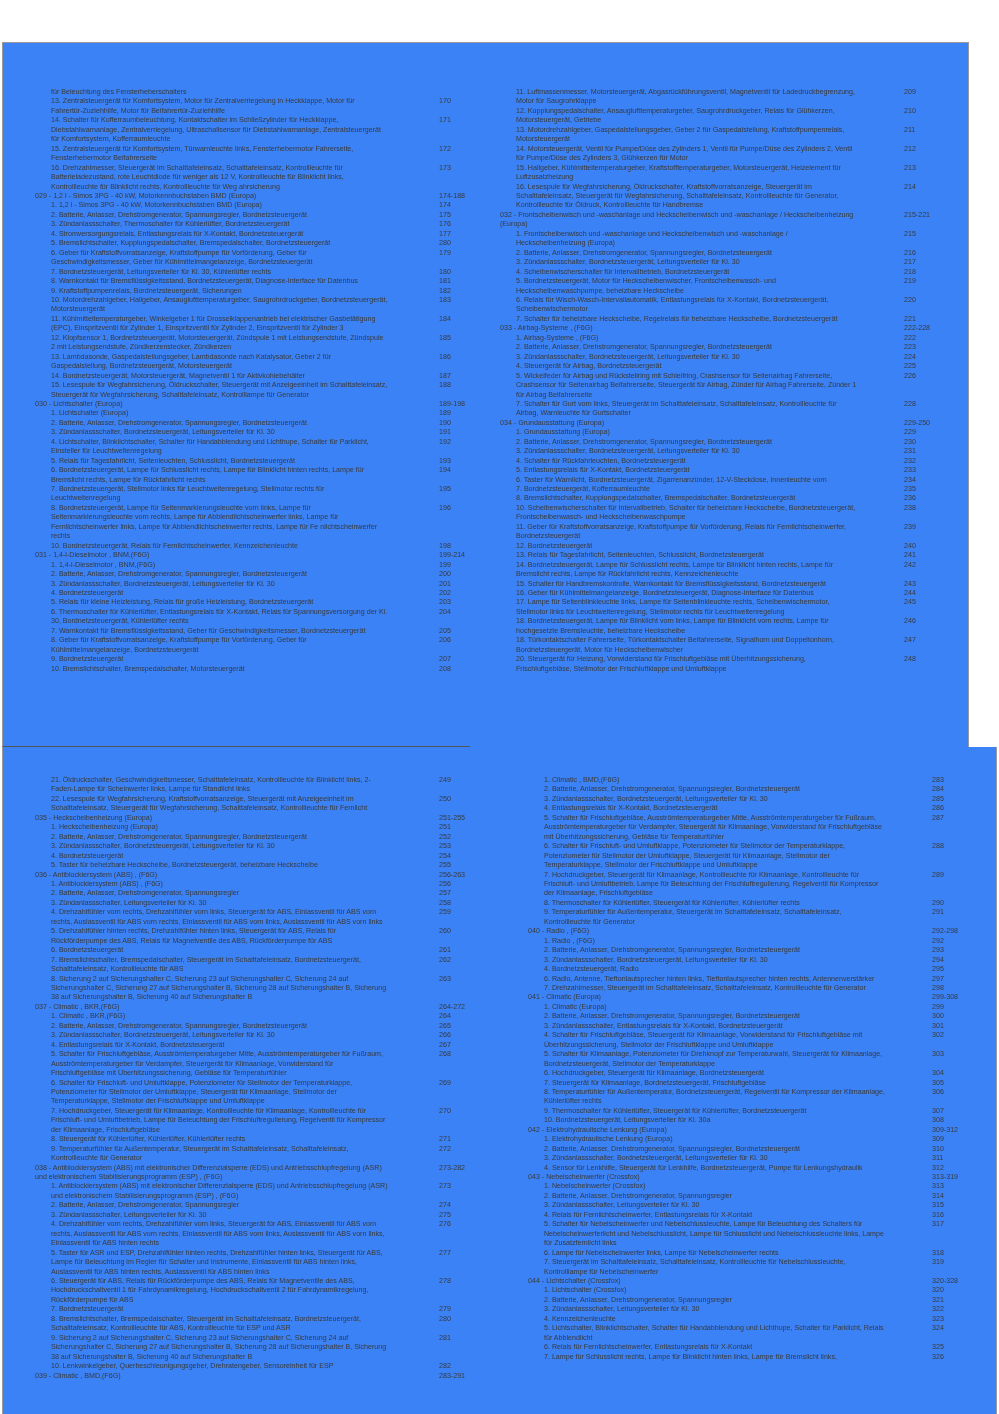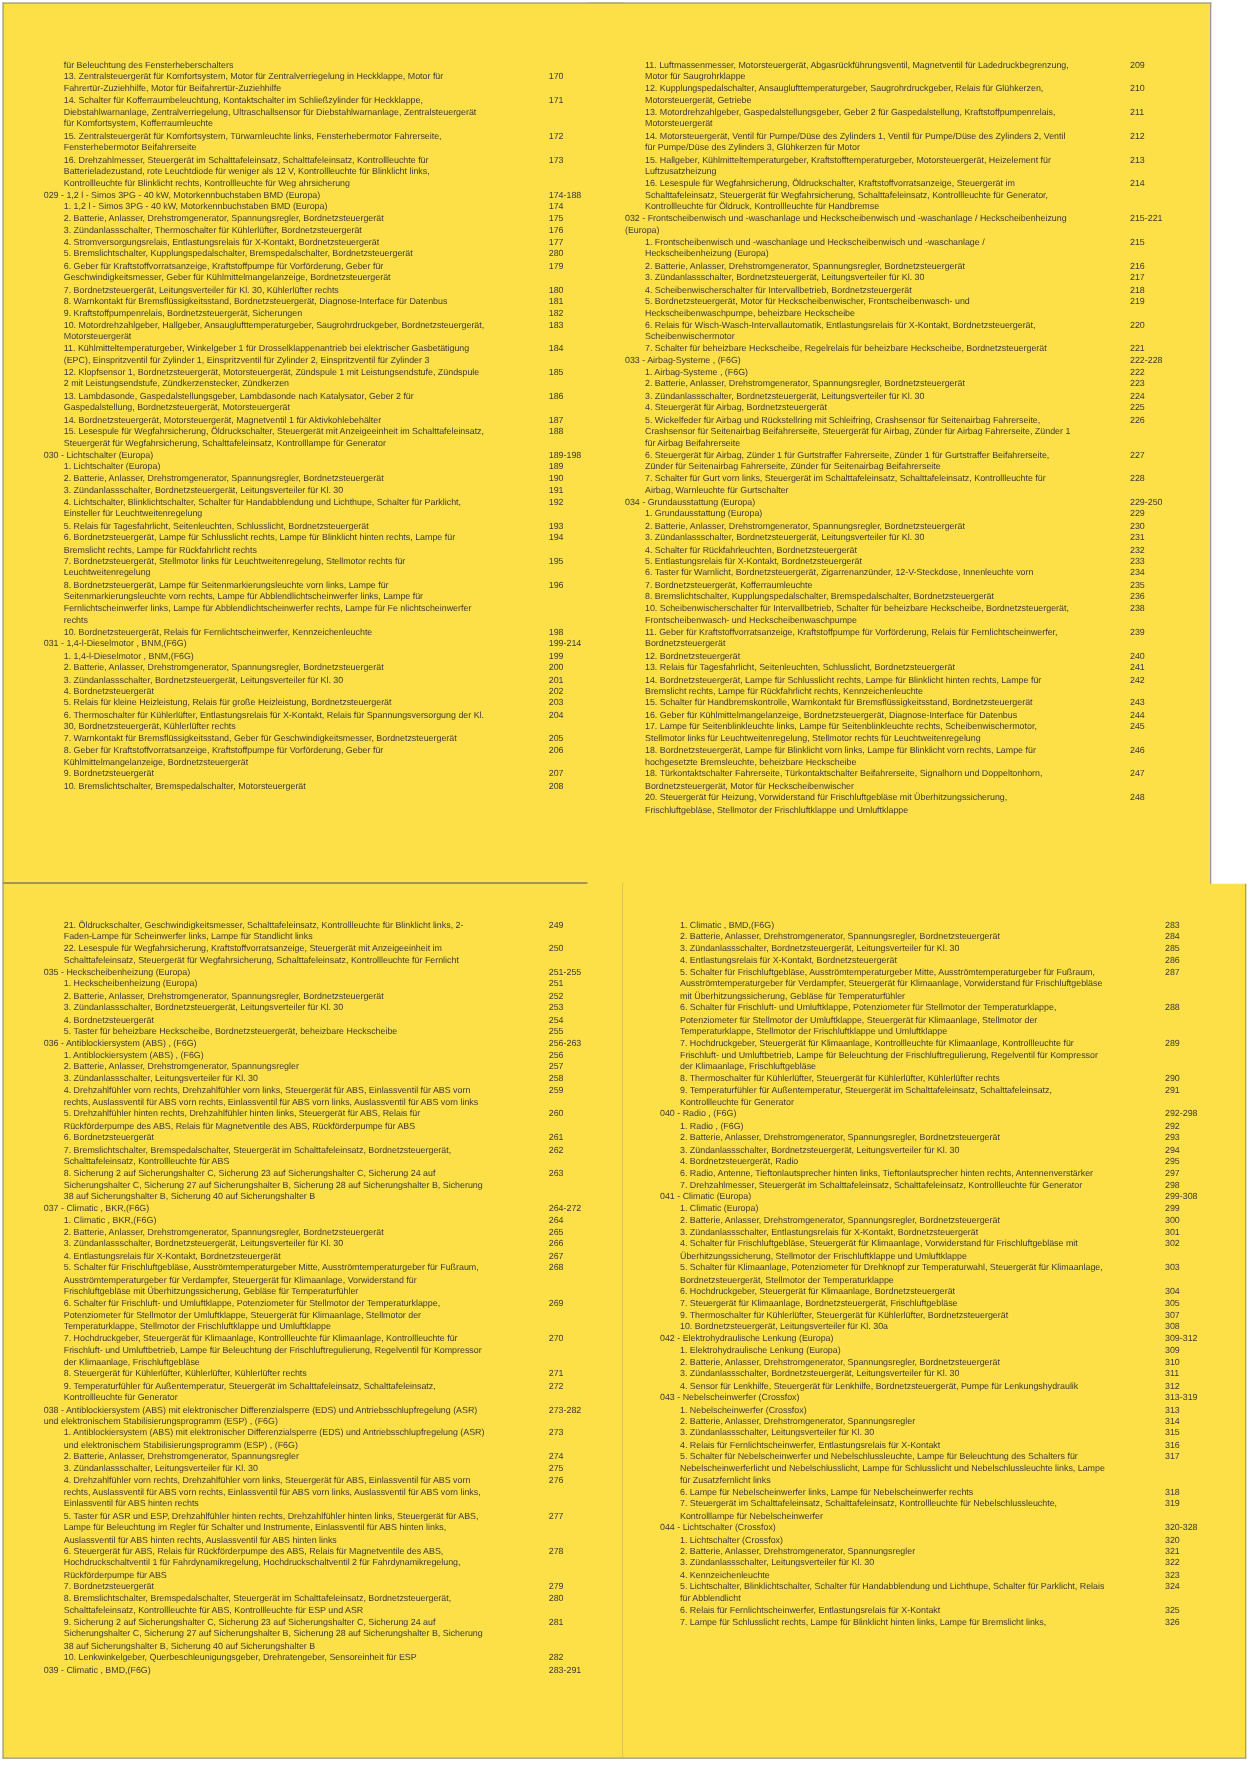--- a/index.html
+++ b/index.html
@@ -1,18 +1,18 @@
 <!DOCTYPE html>
 <html><head>
 <meta charset="utf-8">
 <style>
   html, body { margin:0; padding:0; background:#ffffff; }
   body { width:999px; height:1414px; position:relative; overflow:hidden;
          font-family:"Liberation Sans", sans-serif; color:#3a3a3a; }
-  .sheet { position:absolute; background:#fde047; box-sizing:border-box; }
+  .sheet { position:absolute; background:#3b82f6; box-sizing:border-box;margin-top:40px; }
   .sheet.tl { left:2px; top:2px; width:497px; height:705px;
               border-left:1px solid #9a9a9a; border-top:1px solid #9a9a9a;
               border-right:1px solid #7a7a7a; border-bottom:1px solid #555; }
   .sheet.tr { left:470px; top:2px; width:499px; height:858px;
               border-top:1px solid #9a9a9a; border-right:1px solid #9a9a9a;
               border-bottom:1px solid #555; }
   .sheet.bl { left:2px; top:707px; width:497px; height:700px;
               border-left:1px solid #9a9a9a; border-right:1px solid #7a7a7a;
               border-bottom:1px solid #9a9a9a; }
   .sheet.br { left:498px; top:707px; width:499px; height:700px;
@@ -282,24 +282,20 @@
       </div>
       <div class="row item">
         <span class="txt">4. Steuergerät für Airbag, Bordnetzsteuergerät</span>
         <span class="pg">225</span>
       </div>
       <div class="row item">
         <span class="txt">5. Wickelfeder für Airbag und Rückstellring mit Schleifring, Crashsensor für Seitenairbag Fahrerseite, Crashsensor für Seitenairbag Beifahrerseite, Steuergerät für Airbag, Zünder für Airbag Fahrerseite, Zünder 1 für Airbag Beifahrerseite</span>
         <span class="pg">226</span>
       </div>
       <div class="row item">
-        <span class="txt">6. Steuergerät für Airbag, Zünder 1 für Gurtstraffer Fahrerseite, Zünder 1 für Gurtstraffer Beifahrerseite, Zünder für Seitenairbag Fahrerseite, Zünder für Seitenairbag Beifahrerseite</span>
-        <span class="pg">227</span>
-      </div>
-      <div class="row item">
         <span class="txt">7. Schalter für Gurt vorn links, Steuergerät im Schalttafeleinsatz, Schalttafeleinsatz, Kontrollleuchte für Airbag, Warnleuchte für Gurtschalter</span>
         <span class="pg">228</span>
       </div>
       <div class="row section">
         <span class="txt">034 - Grundausstattung (Europa)</span>
         <span class="pg">229-250</span>
       </div>
       <div class="row item">
         <span class="txt">1. Grundausstattung (Europa)</span>
         <span class="pg">229</span>
@@ -630,20 +626,24 @@
       </div>
       <div class="row item">
         <span class="txt">6. Hochdruckgeber, Steuergerät für Klimaanlage, Bordnetzsteuergerät</span>
         <span class="pg">304</span>
       </div>
       <div class="row item">
         <span class="txt">7. Steuergerät für Klimaanlage, Bordnetzsteuergerät, Frischluftgebläse</span>
         <span class="pg">305</span>
       </div>
       <div class="row item">
+        <span class="txt">8. Temperaturfühler für Außentemperatur, Bordnetzsteuergerät, Regelventil für Kompressor der Klimaanlage, Kühlerlüfter rechts</span>
+        <span class="pg">306</span>
+      </div>
+      <div class="row item">
         <span class="txt">9. Thermoschalter für Kühlerlüfter, Steuergerät für Kühlerlüfter, Bordnetzsteuergerät</span>
         <span class="pg">307</span>
       </div>
       <div class="row item">
         <span class="txt">10. Bordnetzsteuergerät, Leitungsverteiler für Kl. 30a</span>
         <span class="pg">308</span>
       </div>
       <div class="row section">
         <span class="txt">042 - Elektrohydraulische Lenkung (Europa)</span>
         <span class="pg">309-312</span>

